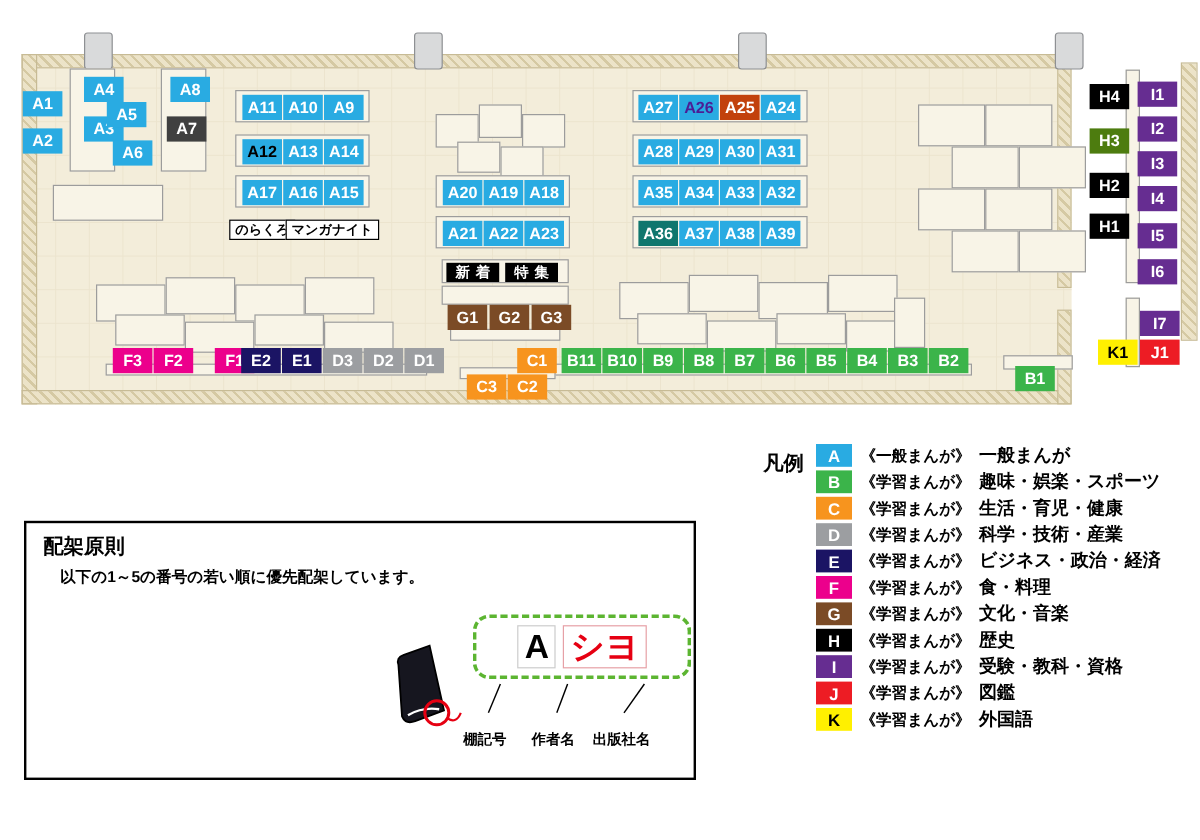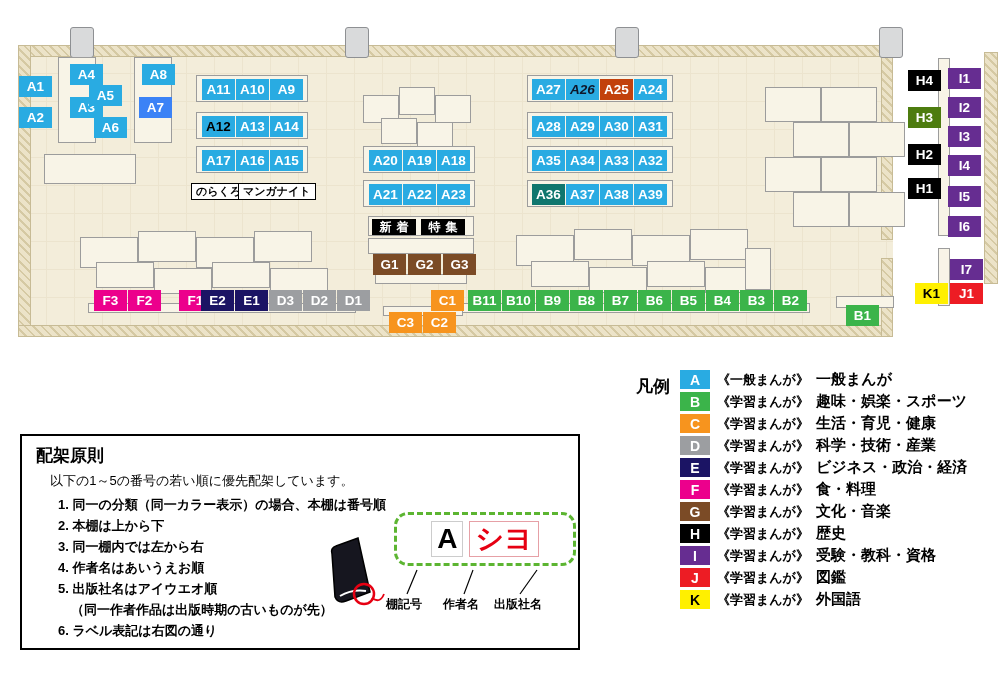--- a/index.html
+++ b/index.html
@@ -35,31 +35,31 @@
   .legend-row { display:flex; align-items:center; gap:7px; height:19px; }
   .legend-swatch { flex:0 0 30px; width:30px; height:19px; font-size:14px; font-weight:bold;
     display:flex; align-items:center; justify-content:center; }
   .legend-scope { font-size:13px; font-weight:bold; white-space:nowrap; }
   .legend-category { font-size:15px; font-weight:bold; white-space:nowrap; }
 
   
   .principles { position:absolute; left:20px; top:434px; width:560px; height:216px;
     border:2px solid #000; background:#fff; }
   .p-title { position:absolute; left:14px; top:8px; font-size:17px; font-weight:bold; }
-  .p-intro { position:absolute; left:28px; top:36px; font-size:13px; font-weight:normal; }
+  .p-intro { position:absolute; left:28px; top:36px; font-size:13px; font-weight:bold; }
   .p-rules { position:absolute; left:36px; top:58px; font-size:13px; font-weight:bold; line-height:21px; }
   .book { position:absolute; left:300px; top:98px; width:64px; height:82px; }
   .label-example { position:absolute; left:372px; top:76px; width:182px; height:54px;
     border:3px dashed #5cb531; border-radius:14px; background:#fff;
     display:flex; align-items:center; justify-content:center; gap:6px; }
   .seg { font-size:28px; font-weight:bold; line-height:1; padding:3px 5px;
     border:1px solid #cccccc; background:#fff; color:#000; }
   .seg-pub { color:#e60012; border-color:#e6a0a6; }
   .pointer-lines { position:absolute; left:0; top:0; width:560px; height:216px; pointer-events:none; }
-  .anno { position:absolute; top:160px; font-size:12px; font-weight:bold;text-align:right; }
+  .anno { position:absolute; top:172px; font-size:12px; font-weight:bold;text-align:right; }
   .anno1 { left:364px; } .anno2 { left:421px; } .anno3 { left:472px; }
 </style>
 </head>
 <body>
 
 <div class="map" id="map">
   <div class="floor"></div>
 
 <div class="wall" style="left: 18px; top: 45px; width: 875px; height: 12px;"></div>
     <div class="wall" style="left: 18px; top: 45px; width: 13px; height: 292px;"></div>
@@ -122,38 +122,38 @@
     <div class="shelf" style="left: 383px; top: 306px; width: 80px; height: 10px;"></div>
     <div class="shelf" style="left: 938px; top: 58px; width: 12px; height: 178px;"></div>
     <div class="shelf" style="left: 938px; top: 248px; width: 12px; height: 58px;"></div>
     <div class="slabel" style="left: 19px; top: 76px; background: rgb(41, 171, 226); color: rgb(255, 255, 255);">A1</div>
     <div class="slabel" style="left: 19px; top: 107px; background: rgb(41, 171, 226); color: rgb(255, 255, 255);">A2</div>
     <div class="slabel" style="left: 70px; top: 64px; background: rgb(41, 171, 226); color: rgb(255, 255, 255);">A4</div>
     <div class="slabel" style="left: 70px; top: 97px; background: rgb(41, 171, 226); color: rgb(255, 255, 255);">A3</div>
     <div class="slabel" style="left: 89px; top: 85px; background: rgb(41, 171, 226); color: rgb(255, 255, 255);">A5</div>
     <div class="slabel" style="left: 94px; top: 117px; background: rgb(41, 171, 226); color: rgb(255, 255, 255);">A6</div>
     <div class="slabel" style="left: 142px; top: 64px; background: rgb(41, 171, 226); color: rgb(255, 255, 255);">A8</div>
-    <div class="slabel" style="left: 139px; top: 97px; background: #3b82f6; color: rgb(255, 255, 255);">A7</div>
+    <div class="slabel" style="left: 139px; top: 97px; background: #404040; color: rgb(255, 255, 255);">A7</div>
     <div class="slabel" style="left: 202px; top: 79px; background: rgb(41, 171, 226); color: rgb(255, 255, 255);">A11</div>
     <div class="slabel" style="left: 236px; top: 79px; background: rgb(41, 171, 226); color: rgb(255, 255, 255);">A10</div>
     <div class="slabel" style="left: 270px; top: 79px; background: rgb(41, 171, 226); color: rgb(255, 255, 255);">A9</div>
     <div class="slabel" style="left: 202px; top: 116px; background: rgb(41, 171, 226); color: #000000;">A12</div>
     <div class="slabel" style="left: 236px; top: 116px; background: rgb(41, 171, 226); color: rgb(255, 255, 255);">A13</div>
     <div class="slabel" style="left: 270px; top: 116px; background: rgb(41, 171, 226); color: rgb(255, 255, 255);">A14</div>
     <div class="slabel" style="left: 202px; top: 150px; background: rgb(41, 171, 226); color: rgb(255, 255, 255);">A17</div>
     <div class="slabel" style="left: 236px; top: 150px; background: rgb(41, 171, 226); color: rgb(255, 255, 255);">A16</div>
     <div class="slabel" style="left: 270px; top: 150px; background: rgb(41, 171, 226); color: rgb(255, 255, 255);">A15</div>
     <div class="slabel" style="left: 369px; top: 150px; background: rgb(41, 171, 226); color: rgb(255, 255, 255);">A20</div>
     <div class="slabel" style="left: 403px; top: 150px; background: rgb(41, 171, 226); color: rgb(255, 255, 255);">A19</div>
     <div class="slabel" style="left: 437px; top: 150px; background: rgb(41, 171, 226); color: rgb(255, 255, 255);">A18</div>
     <div class="slabel" style="left: 369px; top: 184px; background: rgb(41, 171, 226); color: rgb(255, 255, 255);">A21</div>
     <div class="slabel" style="left: 403px; top: 184px; background: rgb(41, 171, 226); color: rgb(255, 255, 255);">A22</div>
     <div class="slabel" style="left: 437px; top: 184px; background: rgb(41, 171, 226); color: rgb(255, 255, 255);">A23</div>
     <div class="slabel" style="left: 532px; top: 79px; background: rgb(41, 171, 226); color: rgb(255, 255, 255);">A27</div>
-    <div class="slabel" style="left: 566px; top: 79px; background: rgb(41, 171, 226); color: #0f172a; font-style: italic;">A26</div>
+    <div class="slabel" style="left: 566px; top: 79px; background: rgb(41, 171, 226); color: #4c1d95;">A26</div>
     <div class="slabel" style="left: 600px; top: 79px; background: #c2410c; color: rgb(255, 255, 255);">A25</div>
     <div class="slabel" style="left: 634px; top: 79px; background: rgb(41, 171, 226); color: rgb(255, 255, 255);">A24</div>
     <div class="slabel" style="left: 532px; top: 116px; background: rgb(41, 171, 226); color: rgb(255, 255, 255);">A28</div>
     <div class="slabel" style="left: 566px; top: 116px; background: rgb(41, 171, 226); color: rgb(255, 255, 255);">A29</div>
     <div class="slabel" style="left: 600px; top: 116px; background: rgb(41, 171, 226); color: rgb(255, 255, 255);">A30</div>
     <div class="slabel" style="left: 634px; top: 116px; background: rgb(41, 171, 226); color: rgb(255, 255, 255);">A31</div>
     <div class="slabel" style="left: 532px; top: 150px; background: rgb(41, 171, 226); color: rgb(255, 255, 255);">A35</div>
     <div class="slabel" style="left: 566px; top: 150px; background: rgb(41, 171, 226); color: rgb(255, 255, 255);">A34</div>
     <div class="slabel" style="left: 600px; top: 150px; background: rgb(41, 171, 226); color: rgb(255, 255, 255);">A33</div>
     <div class="slabel" style="left: 634px; top: 150px; background: rgb(41, 171, 226); color: rgb(255, 255, 255);">A32</div>
@@ -262,29 +262,20 @@
         <span class="legend-swatch" style="background: rgb(255, 240, 0); color: rgb(0, 0, 0);">K</span>
         <span class="legend-scope">《学習まんが》</span>
         <span class="legend-category">外国語</span>
       </div>
     </div>
 </div>
 
 <div class="principles">
   <div class="p-title">配架原則</div>
   <div class="p-intro">以下の1～5の番号の若い順に優先配架しています。</div>
-  <div class="p-rules" id="rules">
-      <div class="rule-line">1. 同一の分類（同一カラー表示）の場合、本棚は番号順</div>
-      <div class="rule-line">2. 本棚は上から下</div>
-      <div class="rule-line">3. 同一棚内では左から右</div>
-      <div class="rule-line">4. 作者名はあいうえお順</div>
-      <div class="rule-line">5. 出版社名はアイウエオ順</div>
-      <div class="rule-line">　（同一作者作品は出版時期の古いものが先）</div>
-      <div class="rule-line">6. ラベル表記は右図の通り</div>
-    </div>
 
   <div class="book">
     <svg width="64" height="82" viewBox="0 0 64 82" xmlns="http://www.w3.org/2000/svg">
       <path d="M10,20 Q8,14 14,12 L36,4 L48,58 L24,67 Q16,70 13,63 Z" fill="#16161f" stroke="#000" stroke-width="1.5"></path>
       <path d="M18,62 Q30,55 44,57" fill="none" stroke="#fff" stroke-width="2"></path>
       <circle cx="42" cy="60" r="10" fill="none" stroke="#e60012" stroke-width="2.5"></circle>
       <path d="M50,64 Q58,70 62,60" fill="none" stroke="#e60012" stroke-width="1.8"></path>
     </svg>
   </div>
 

